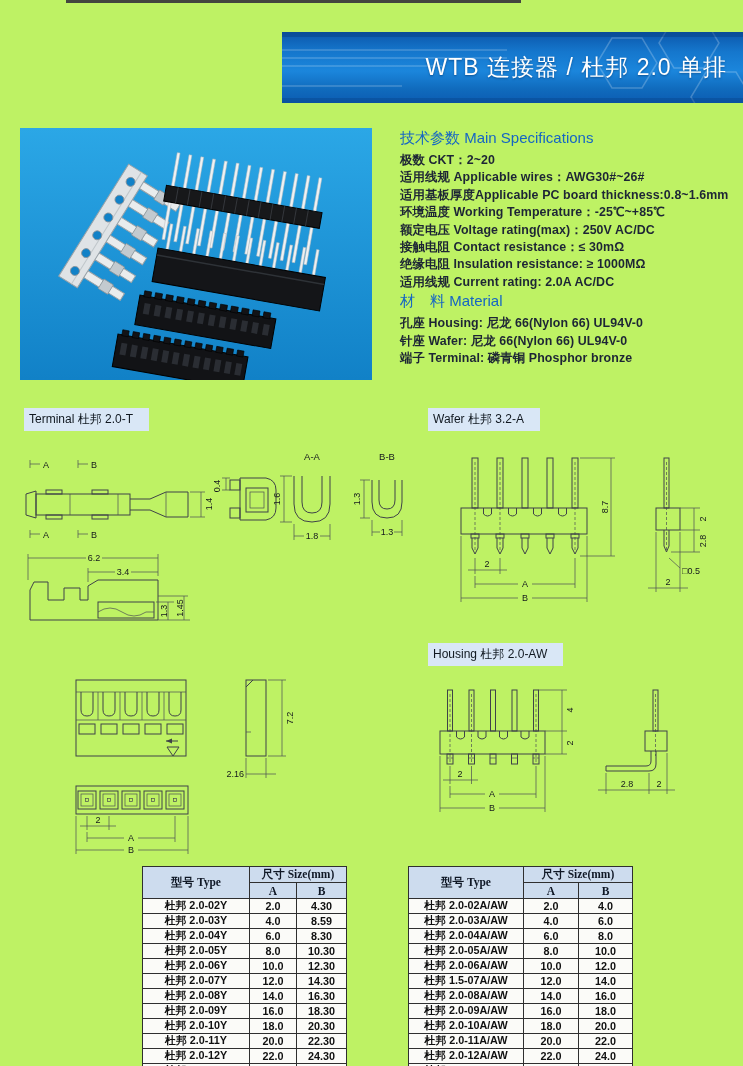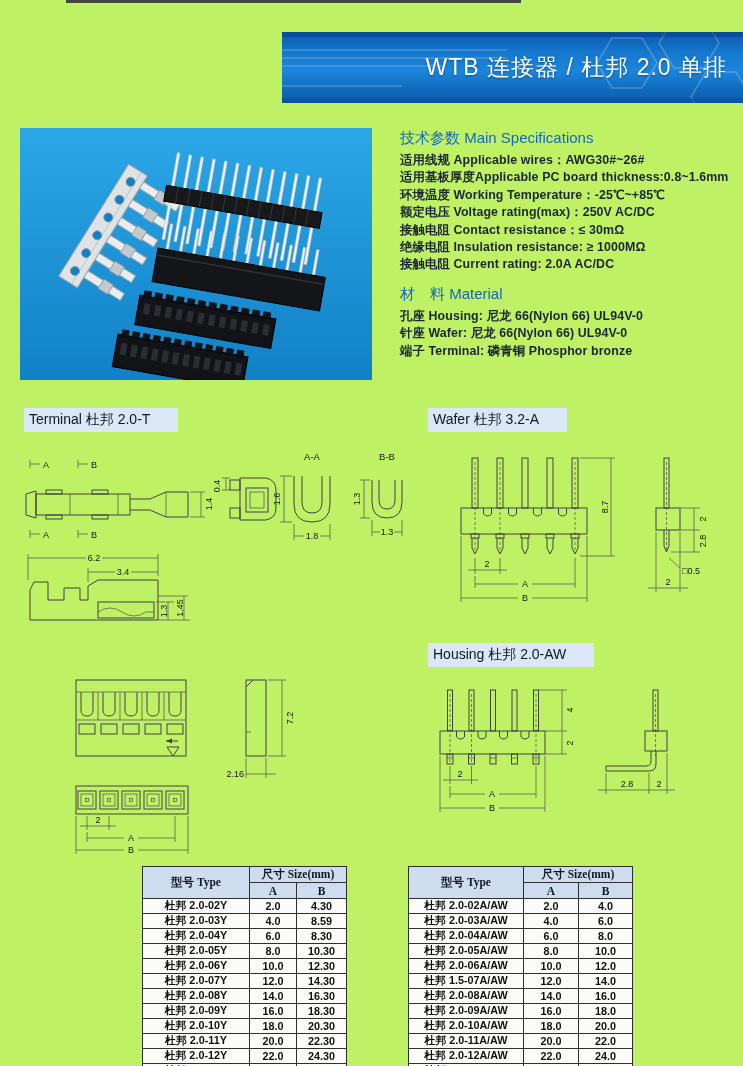--- a/index.html
+++ b/index.html
@@ -15,24 +15,24 @@
           background:linear-gradient(180deg,#0b57ab 0%,#1577cd 28%,#1b86dc 55%,#106bbd 80%,#0c5cb2 100%);
           display:flex;align-items:center;justify-content:flex-end;padding-right:16px;}
   #banner svg{position:absolute;left:0;top:0;}
   #banner-title{position:relative;color:#ffffff;font-size:23px;font-weight:500;letter-spacing:1px;
                 text-shadow:0 1px 2px rgba(0,40,90,.5);}
 
   
   #specs{left:400px;top:128px;width:343px;}
   .spec-heading{color:#1565c4;font-size:15px;font-weight:400;margin:0 0 5px 0;line-height:19px;}
   .spec-line{font-size:12.4px;color:#1d2535;line-height:17.4px;font-weight:600;letter-spacing:.1px;}
-  #material-block{margin-top:10px;}
+  #material-block{}
 
   
-  .sec-heading{background:#d9e7f6;font-size:14px;color:#101820;padding:3px 28px 3px 5px;
+  .sec-heading{background:#d9e7f6;font-size:12px;color:#101820;padding:3px 16px 3px 5px;
                display:inline-block;font-weight:500;}
 
   
   table.spec-table{position:absolute;border-collapse:collapse;table-layout:fixed;background:#fbfbf8;}
   table.spec-table th,table.spec-table td{border:1px solid #2f2f2f;text-align:center;padding:0;overflow:hidden;}
   table.spec-table th{background:#cddcee;font-family:"Liberation Serif",serif;font-size:11.5px;
                       font-weight:700;color:#101826;height:15px;}
   table.spec-table td{font-size:10.8px;height:14px;font-weight:600;color:#101010;}
 
   
@@ -234,27 +234,28 @@
           <rect x="89.8" y="8" width="6" height="12"></rect>
         <rect x="100.4" y="8" width="6" height="12"></rect>
           <rect x="111" y="8" width="6" height="12"></rect>
           <rect x="121.6" y="8" width="6" height="12"></rect>
       </g>
     </g>
   </svg>
 
   <div class="abs" id="specs">
     <div class="spec-heading">技术参数 Main Specifications</div>
+    <div class="spec-line">极数 CKT：2~20</div>
     <div class="spec-line">适用线规 Applicable wires：AWG30#~26#</div>
     <div class="spec-line">适用基板厚度Applicable PC board thickness:0.8~1.6mm</div>
     <div class="spec-line">环境温度 Working Temperature：-25℃~+85℃</div>
     <div class="spec-line">额定电压 Voltage rating(max)：250V AC/DC</div>
     <div class="spec-line">接触电阻 Contact resistance：≤ 30mΩ</div>
     <div class="spec-line">绝缘电阻 Insulation resistance: ≥ 1000MΩ</div>
-    <div class="spec-line">接触电阻 Current rating: 2.0A AC/DC</div>
+    <div class="spec-line">适用线规 Current rating: 2.0A AC/DC</div>
     <div id="material-block">
       <div class="spec-heading">材　料 Material</div>
       <div class="spec-line">孔座 Housing: 尼龙 66(Nylon 66) UL94V-0</div>
       <div class="spec-line">针座 Wafer: 尼龙 66(Nylon 66) UL94V-0</div>
       <div class="spec-line">端子 Terminal: 磷青铜 Phosphor bronze</div>
     </div>
   </div>
 
   <div class="abs sec-heading" style="left:24px;top:408px">Terminal 杜邦 2.0-T</div>
   <div class="abs sec-heading" style="left:428px;top:408px">Wafer 杜邦 3.2-A</div>

